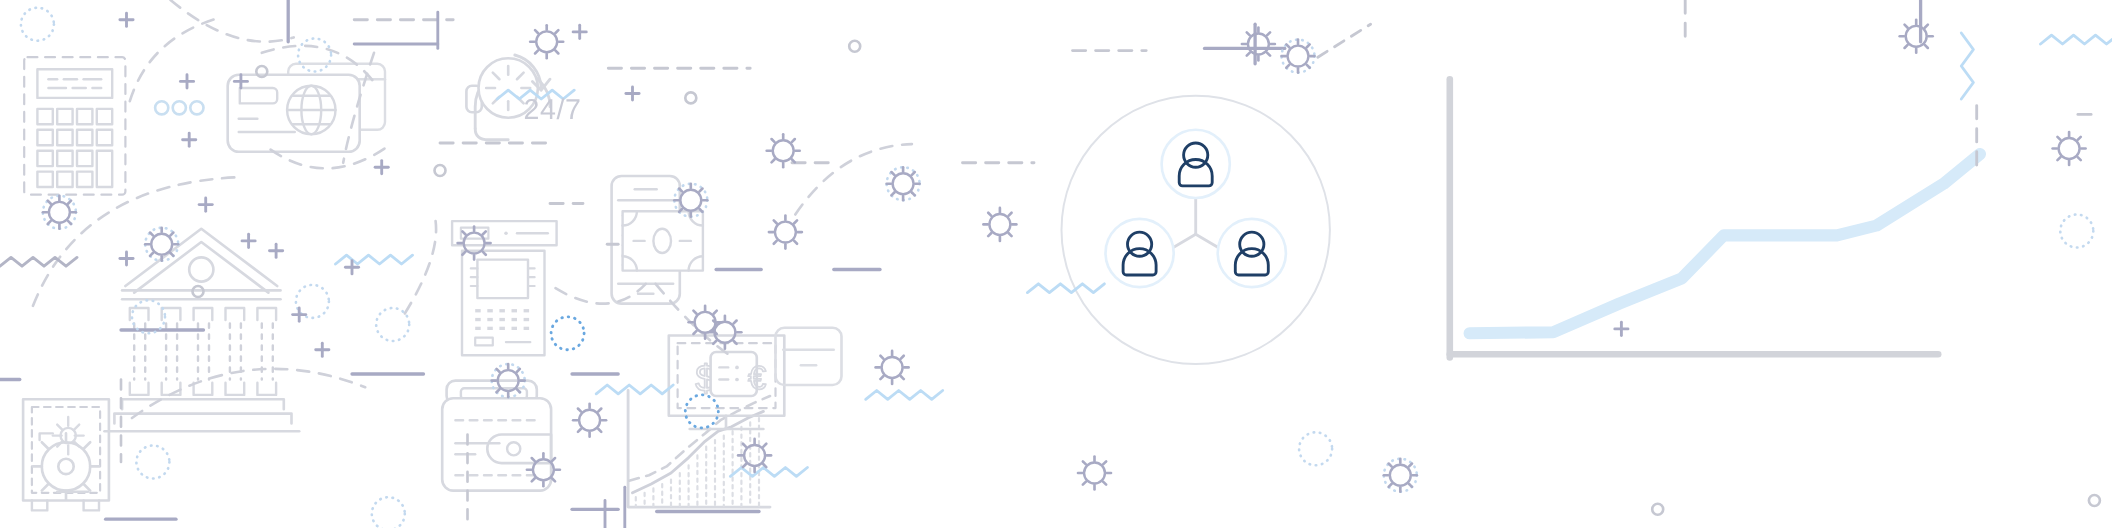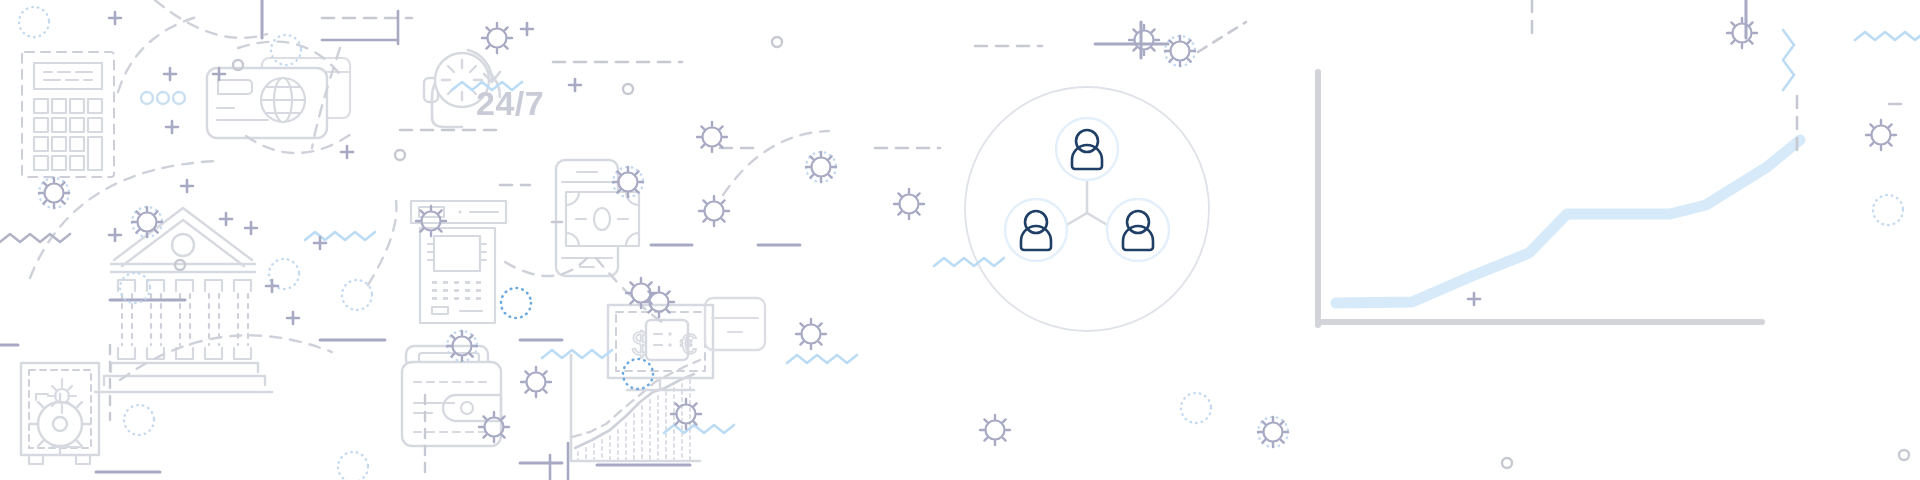--- a/index.html
+++ b/index.html
@@ -21,22 +21,22 @@
     position: absolute;
     left: 0;
     top: 0;
     width: 1920px;
     height: 480px;
     display: block;
   }
   .txt247 {
     position: absolute;
     font-family: "Liberation Sans", sans-serif;
-    font-size: 34px;
-    font-weight: 700;
+    font-size: 26px;
+    font-weight: 400;
     color: #c9cbd6;
     letter-spacing: 0.5px;
     user-select: none;
   }
 </style>
 </head>
 <body>
 
 <div id="banner">
 

